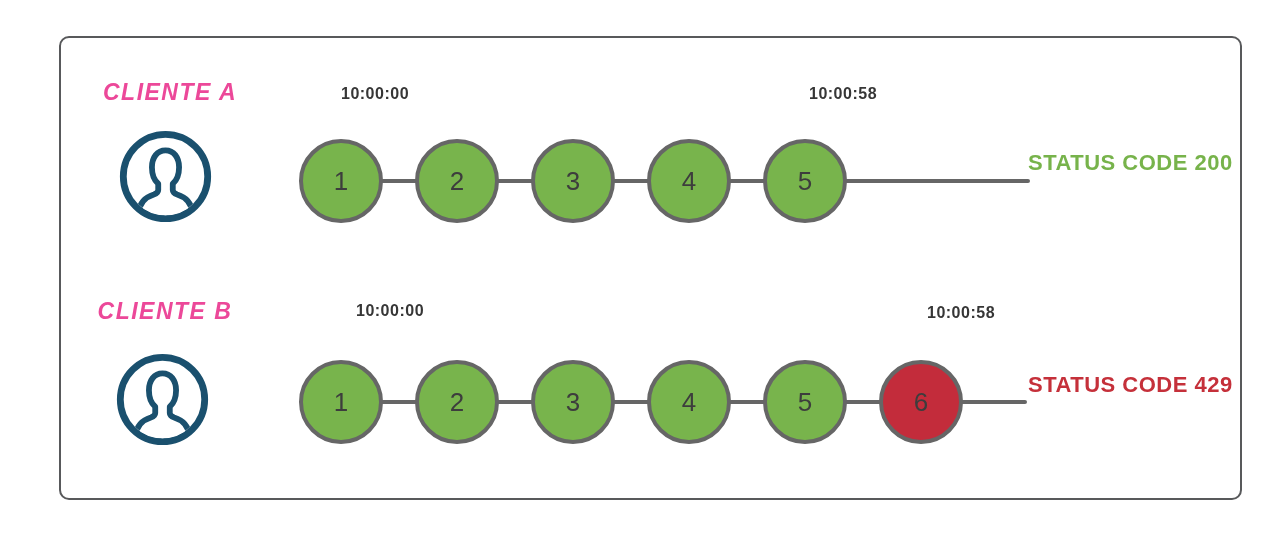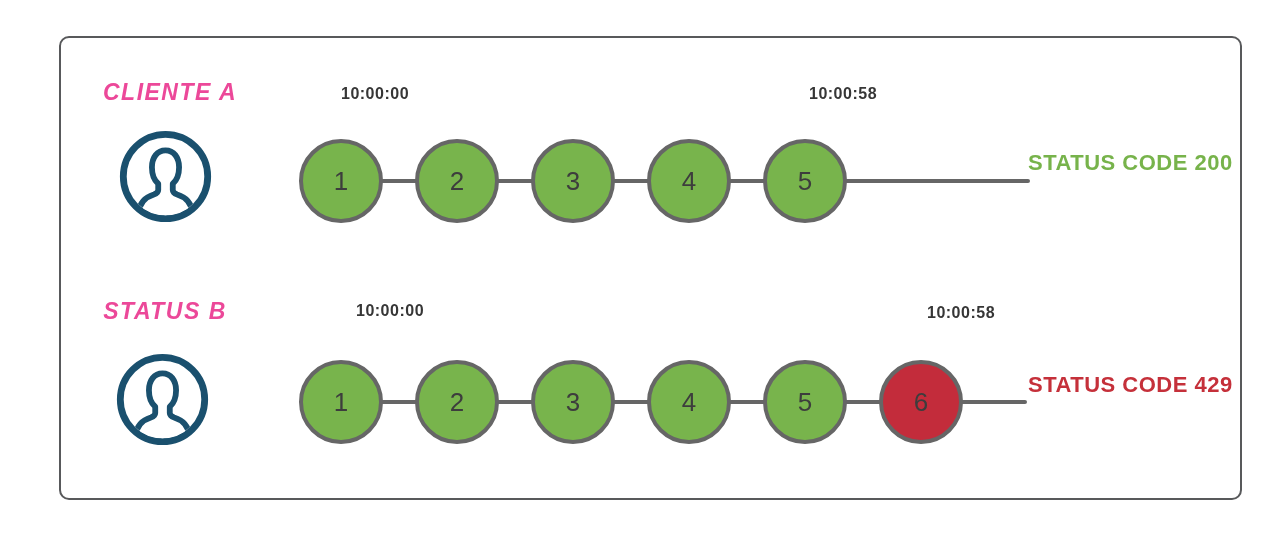--- a/index.html
+++ b/index.html
@@ -121,21 +121,21 @@
         <div class="circle" style="background: rgb(120, 180, 76);">3</div>
         <div class="circle" style="background: rgb(120, 180, 76);">4</div>
         <div class="circle" style="background: rgb(120, 180, 76);">5</div>
       </div>
     <div class="status" style="color: rgb(119, 179, 75);">
       <div>STATUS CODE 200</div>
     </div>
   </section>
 
   <section class="rowB">
-    <div class="client-label">STATUS B</div>
+    <div class="client-label">CLIENTE B</div>
     <svg class="avatar" viewBox="0 0 100 100">
         <use href="#avatar-sym"></use>
       </svg>
     <div class="timeline-line"></div>
     <div class="timestamp start">10:00:00</div>
     <div class="timestamp end">10:00:58</div>
     <div class="circles">
         <div class="circle" style="background: rgb(120, 180, 76);">1</div>
         <div class="circle" style="background: rgb(120, 180, 76);">2</div>
         <div class="circle" style="background: rgb(120, 180, 76);">3</div>

